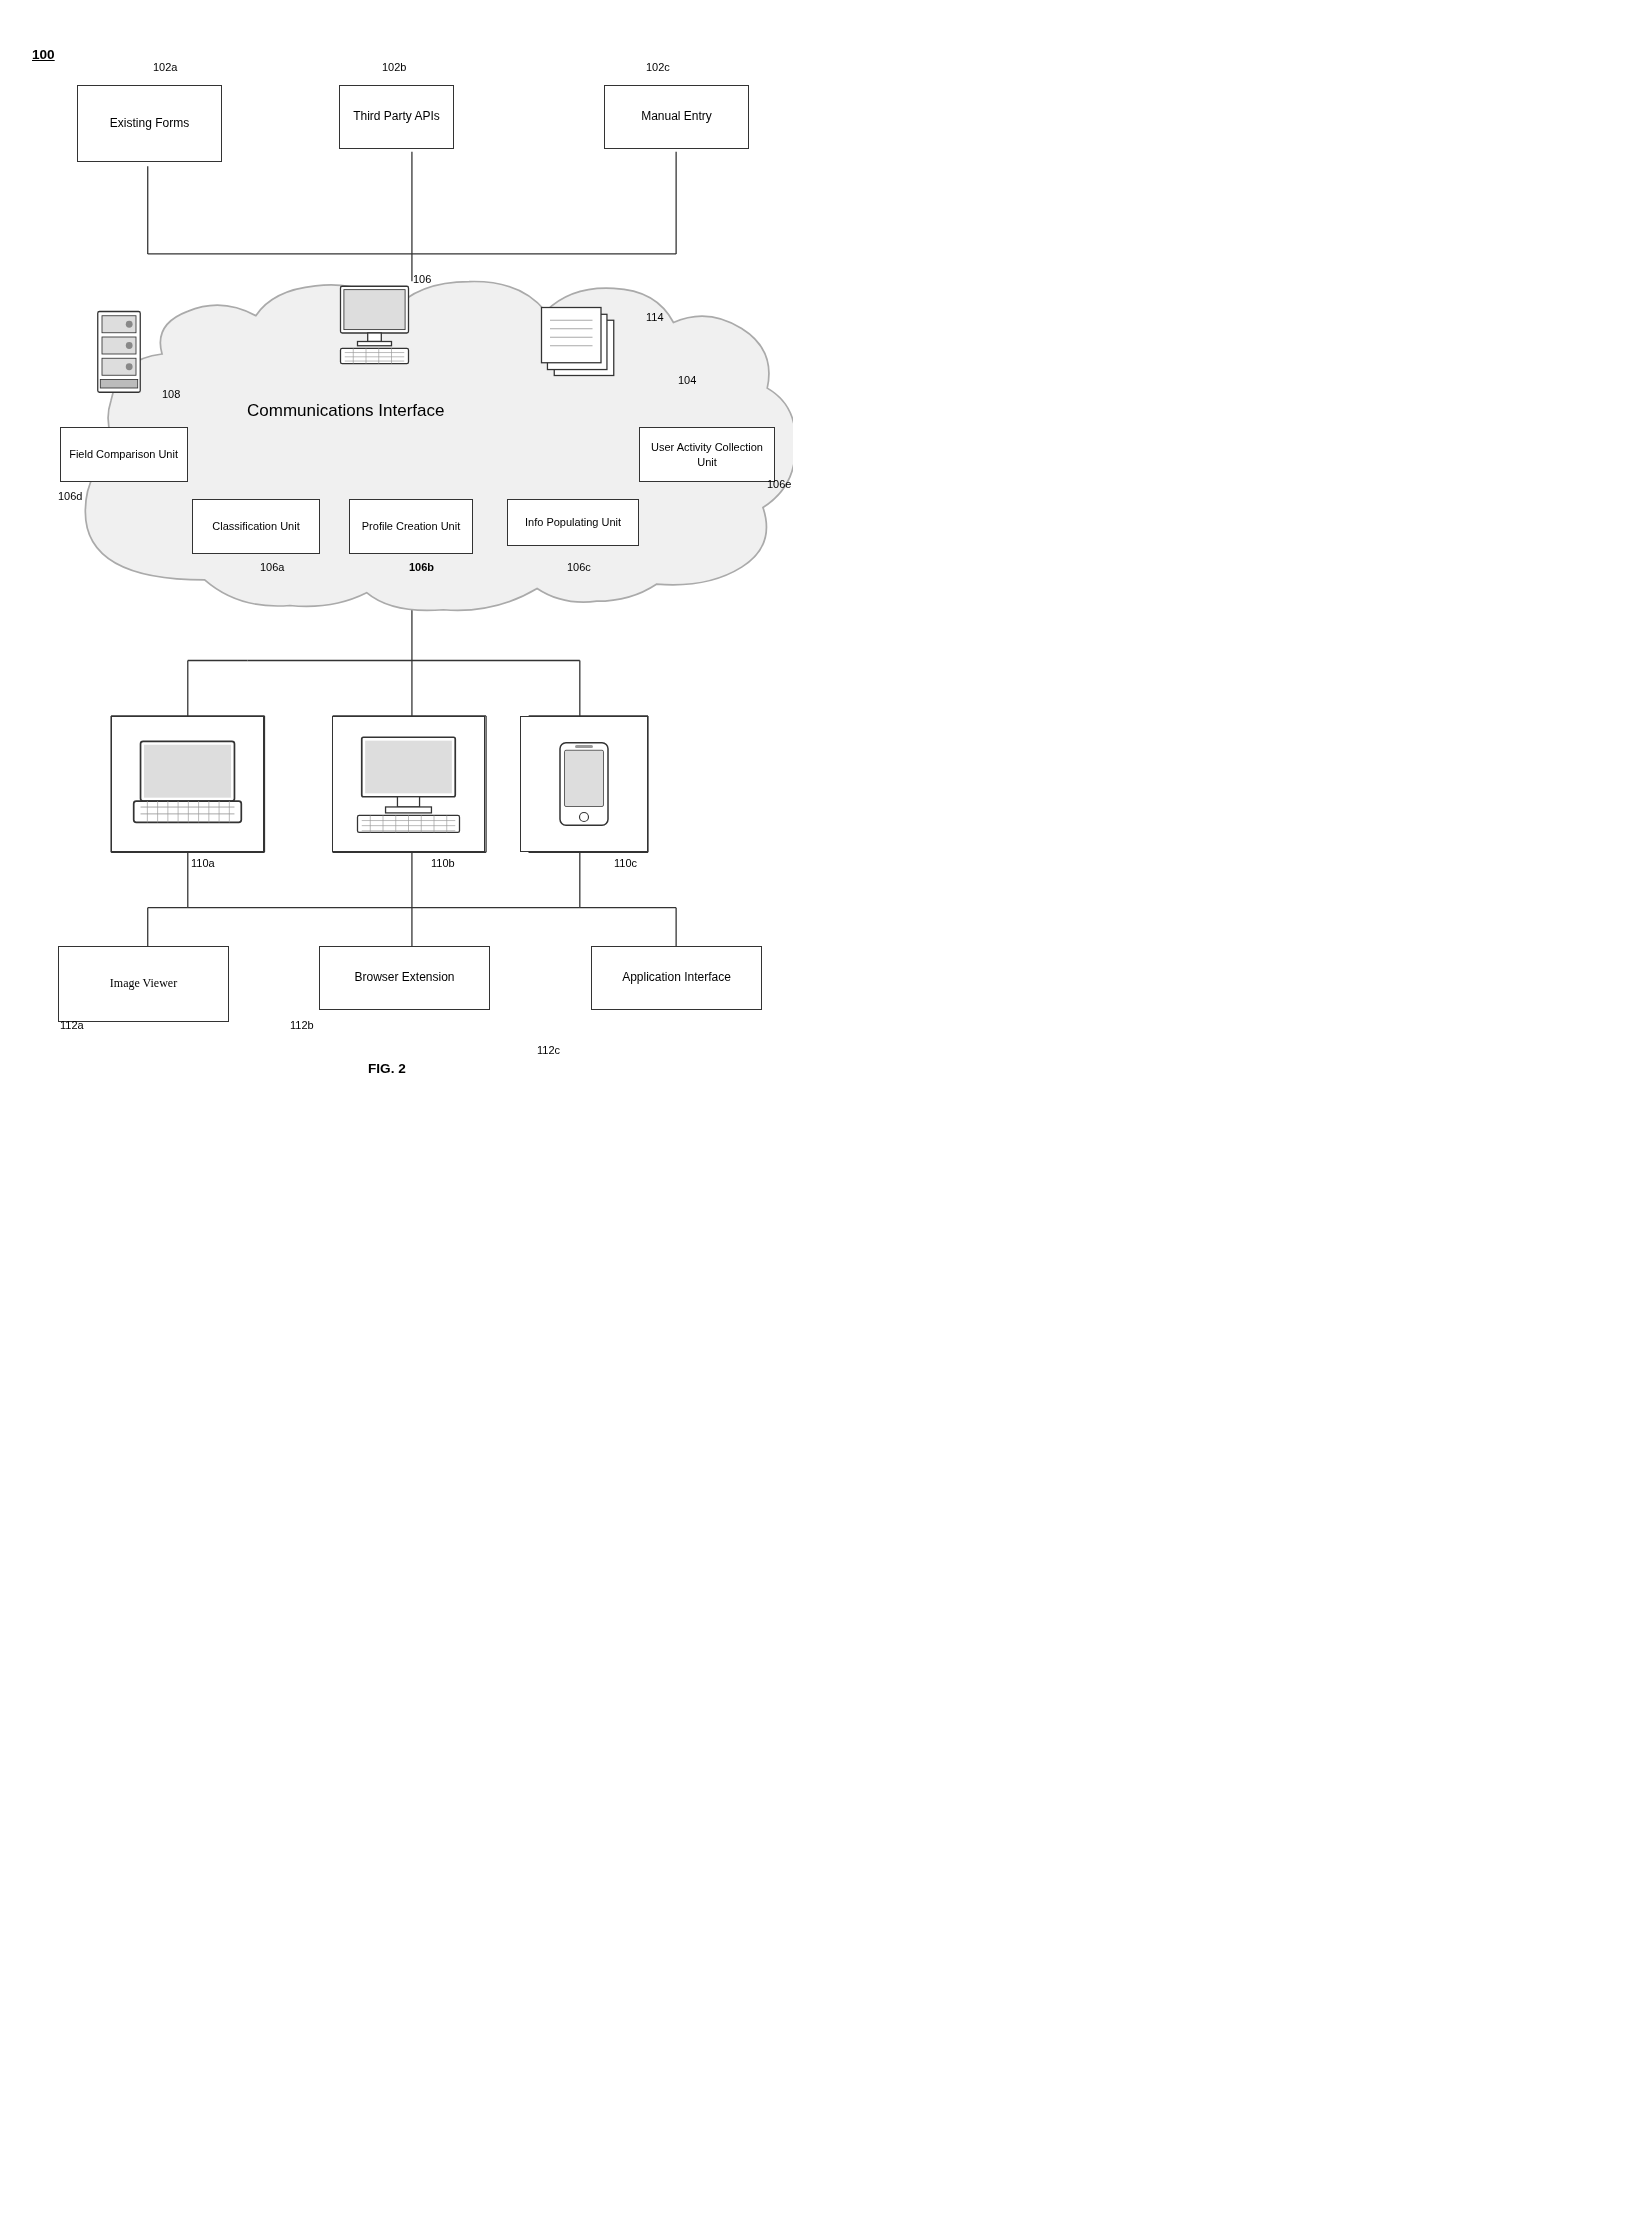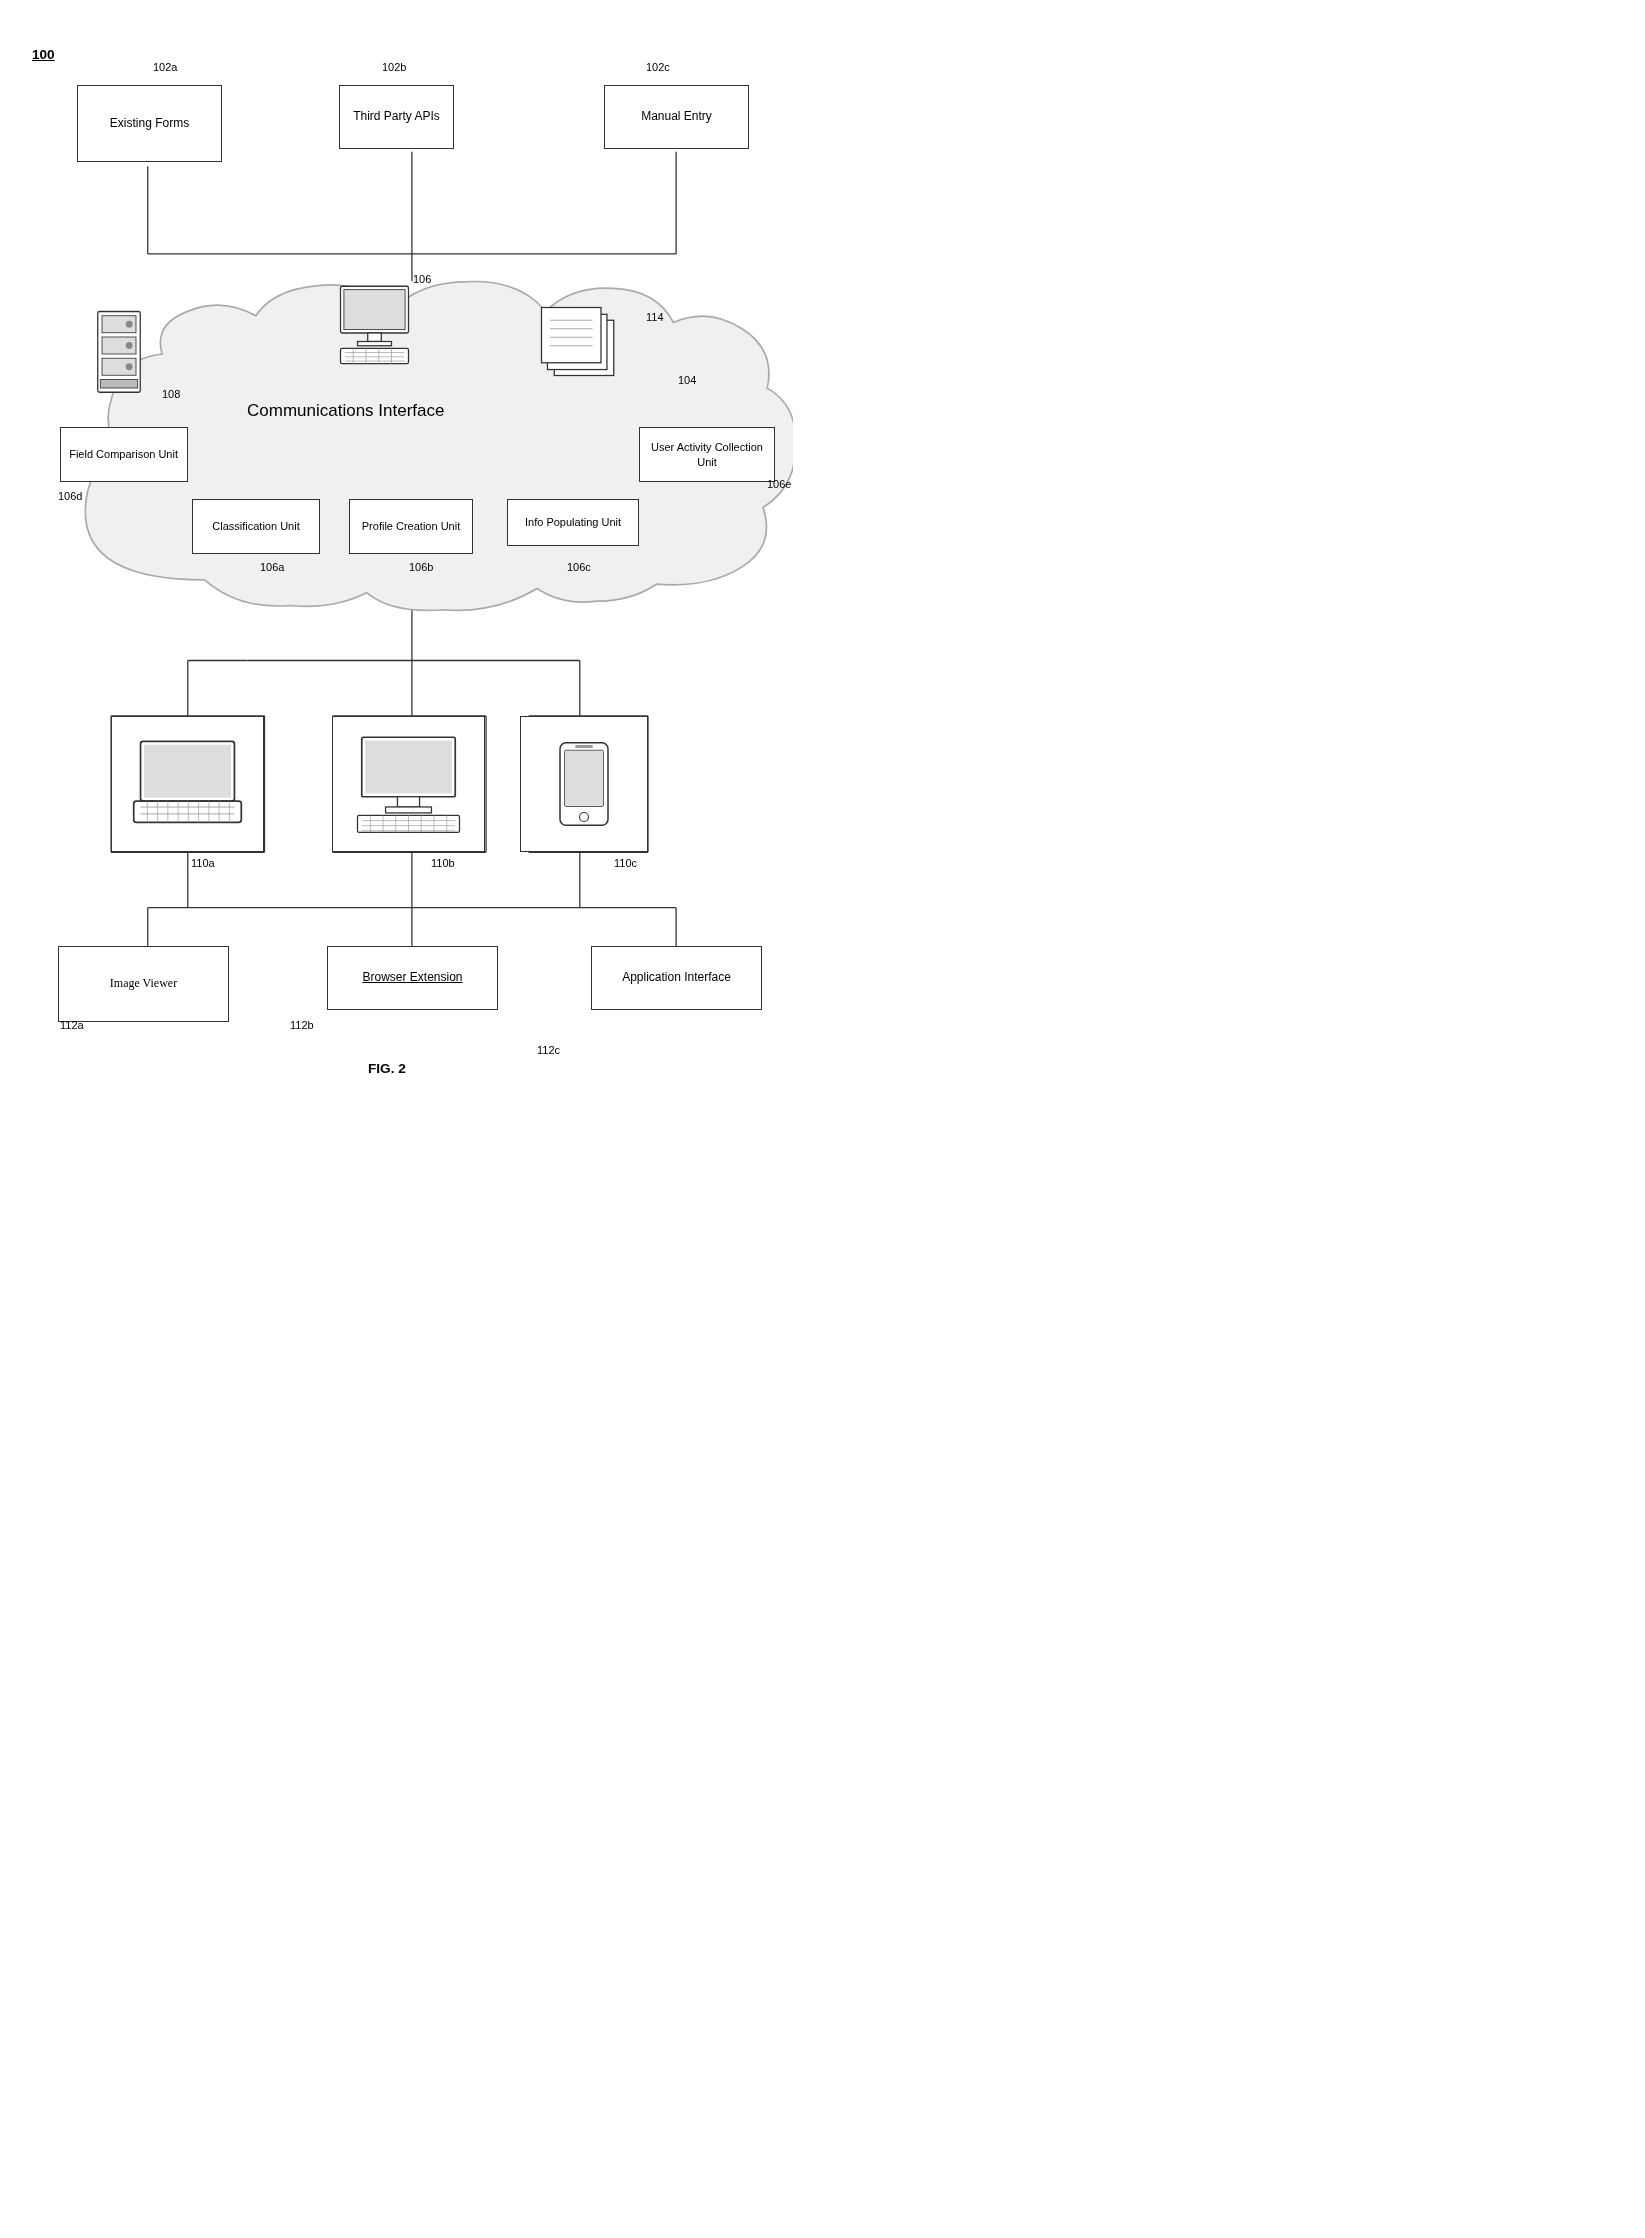--- a/index.html
+++ b/index.html
@@ -243,21 +243,21 @@
     
     <div class="box" style="left:158px; top:243px; width:128px; height:55px; font-size:11px; background:#fff;">
       <span>Classification Unit</span>
     </div>
     <div class="ref" style="left:226px; top:305px;">106a</div>
 
     
     <div class="box" style="left:315px; top:243px; width:124px; height:55px; font-size:11px; background:#fff;">
       <span>Profile Creation Unit</span>
     </div>
-    <div class="ref" style="left:375px; top:305px;">106b</div>
+    <div class="ref" style="left:375px; top:305px;font-weight:bold;">106b</div>
 
     
     <div class="box" style="left:473px; top:243px; width:132px; height:47px; font-size:11px; background:#fff;">
       <span>Info Populating Unit</span>
     </div>
     <div class="ref" style="left:533px; top:305px;">106c</div>
 
   </div>
 
   <div class="box" style="left:111px; top:716px; width:153px; height:136px; border:1.7px solid #333;">
@@ -319,21 +319,21 @@
       <rect x="28" y="8" width="24" height="4" fill="#999" rx="2"></rect>
     </svg>
   </div>
   <div class="ref" style="left:614px; top:857px;">110c</div>
 
   <div class="box" style="left:58px; top:946px; width:171px; height:76px;font-family:Liberation Serif, serif;">
     <span>Image Viewer</span>
   </div>
   <div class="ref" style="left:60px; top:1019px;">112a</div>
 
-  <div class="box" style="left:327px; top:946px; width:171px; height:64px;text-decoration:underline;">
+  <div class="box" style="left:319px; top:946px; width:171px; height:64px;">
     <span>Browser Extension</span>
   </div>
   <div class="ref" style="left:290px; top:1019px;">112b</div>
 
   <div class="box" style="left:591px; top:946px; width:171px; height:64px;">
     <span>Application Interface</span>
   </div>
   <div class="ref" style="left:537px; top:1019px;margin-top:25px;">112c</div>
 
   <div class="fig-label" style="left:368px; top:1061px;">FIG. 2</div>

